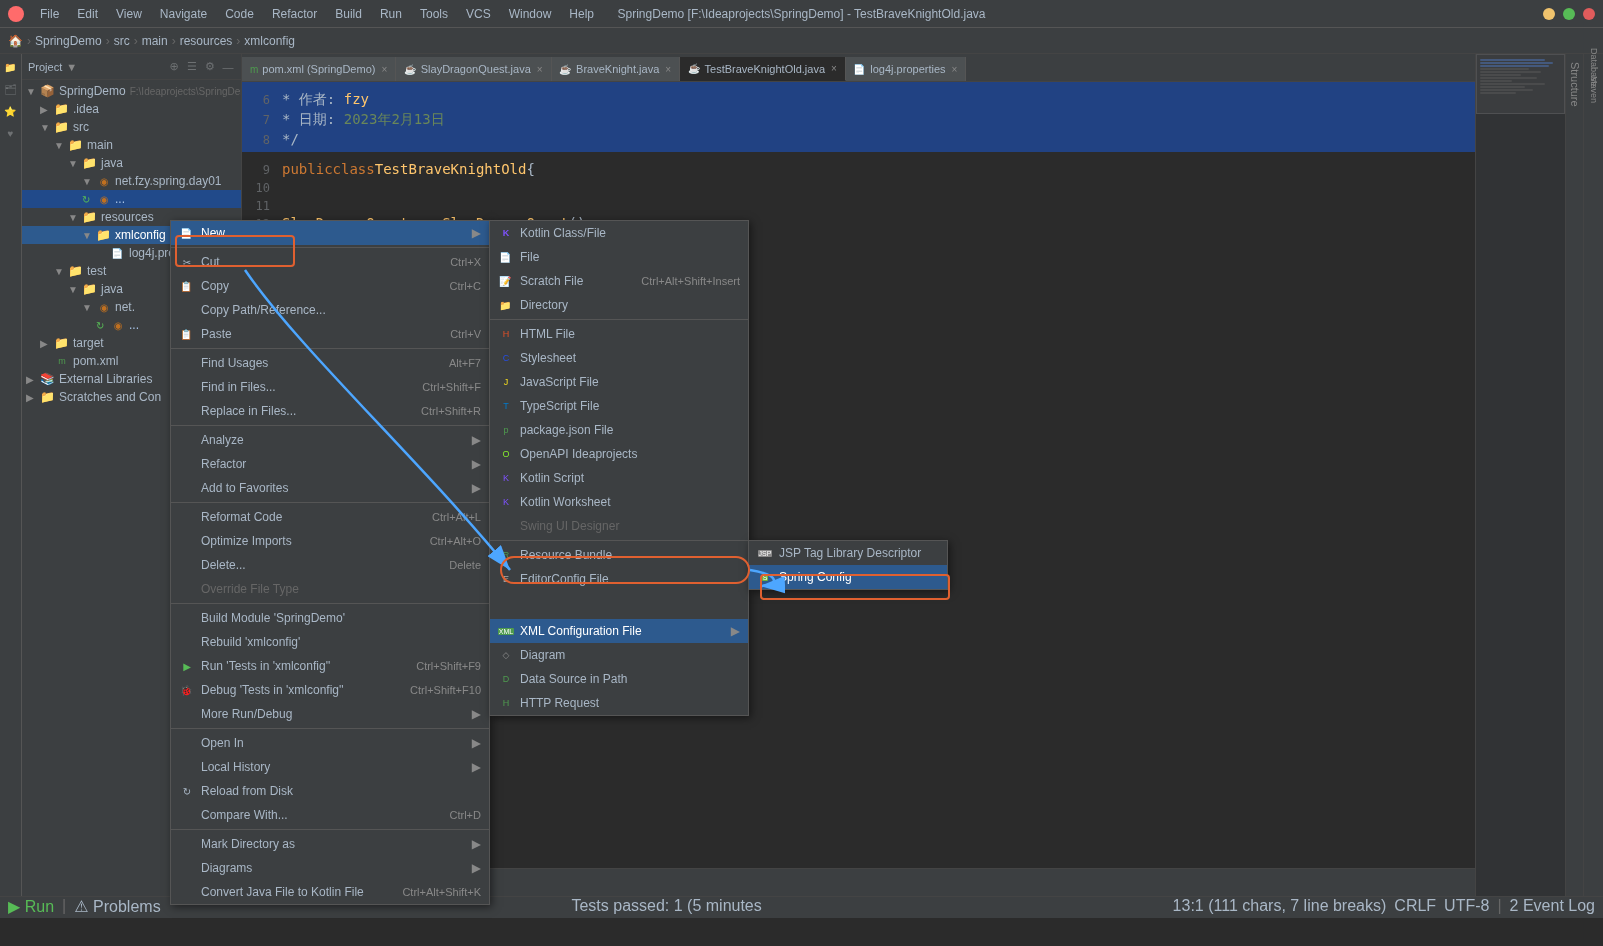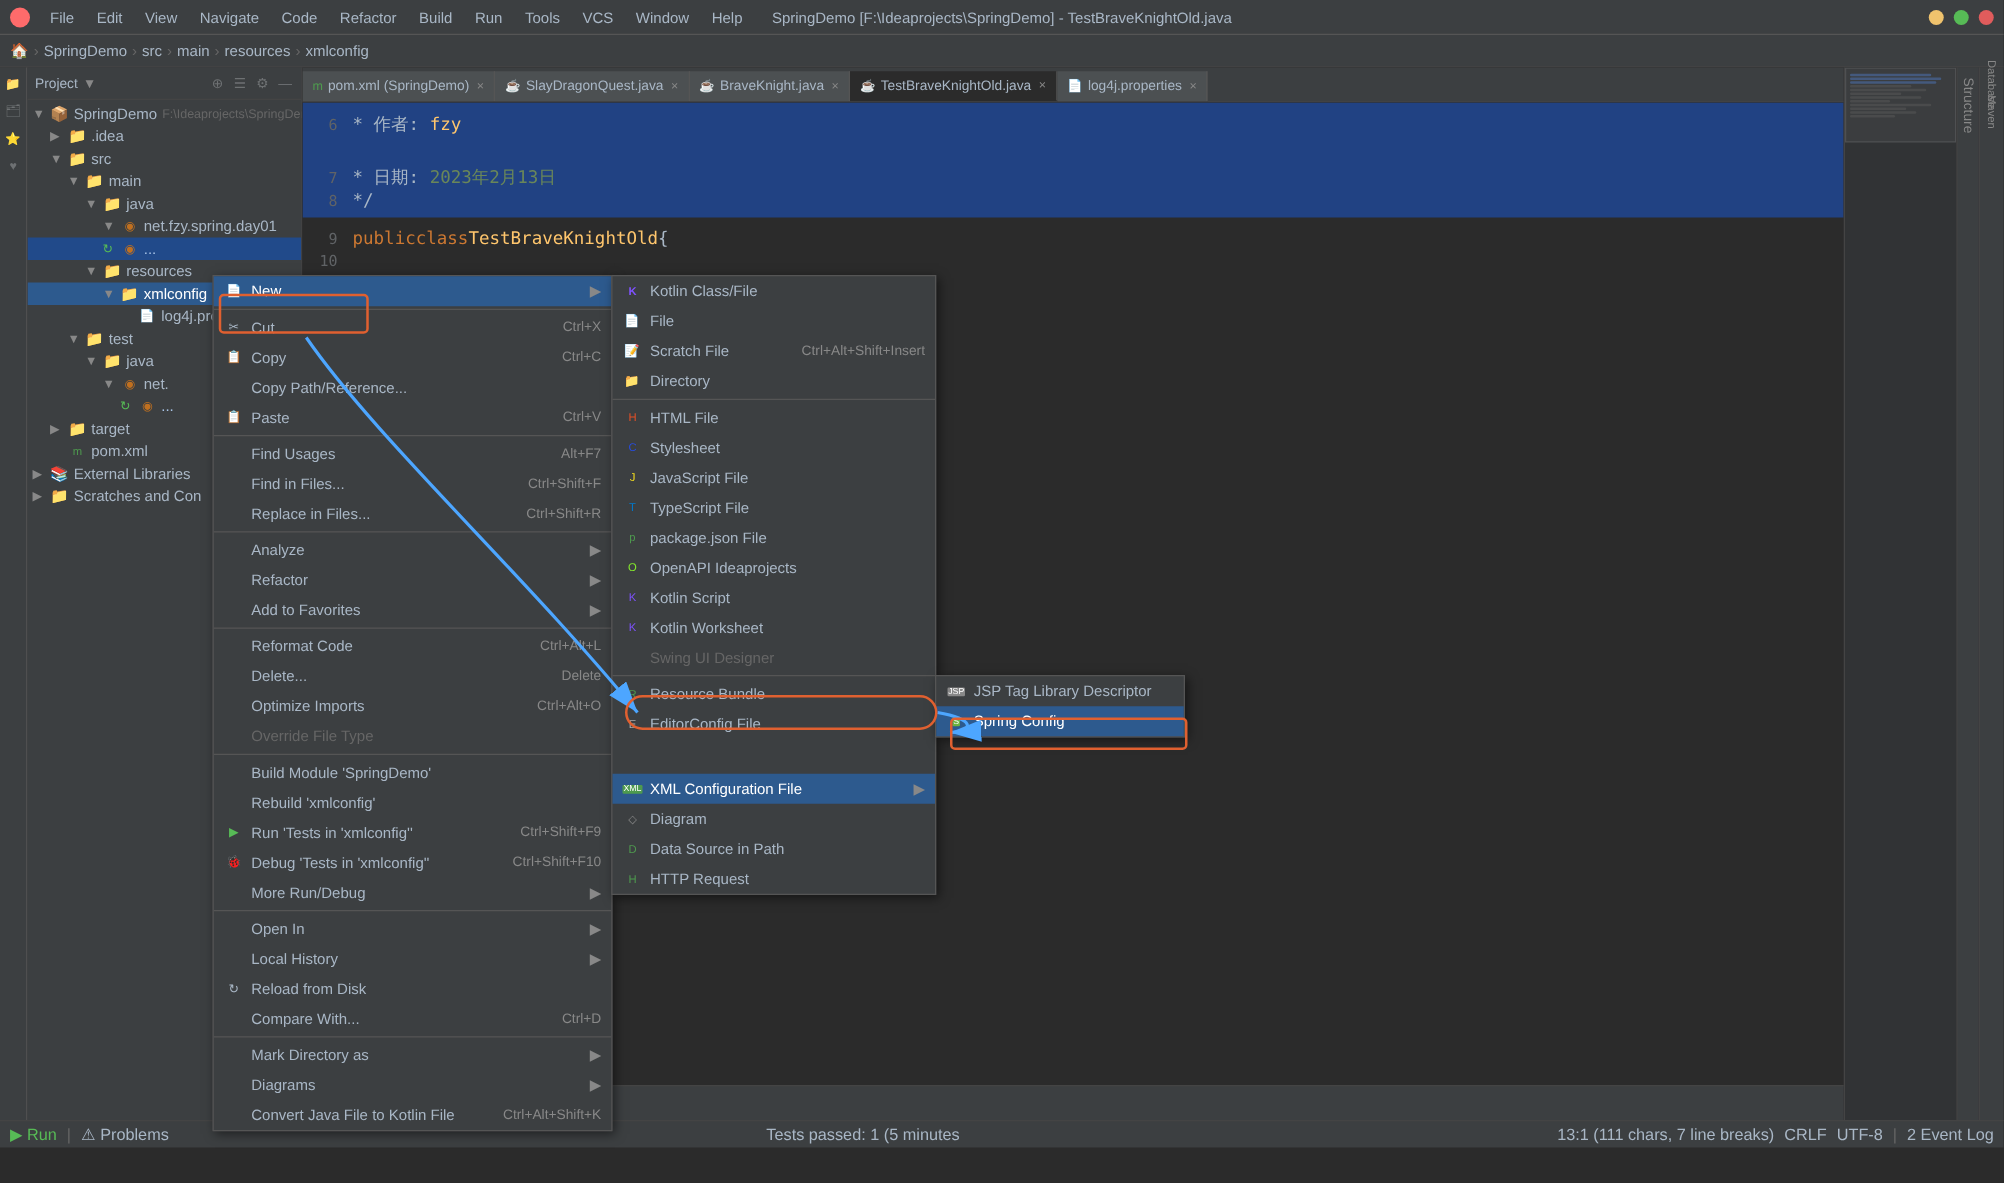--- a/index.html
+++ b/index.html
@@ -352,23 +352,22 @@
       font-size: 12px;
       flex-shrink: 0;
     }
     .code-text { color: #a9b7c6; }
 
     
     #bottom-bar {
       height: 22px;
       background: #3c3f41;
       display: flex;
-      align-items: center;
       padding: 0 8px;
-      font-size: 13px;
+      font-size: 16px;
       color: #a9b7c6;
       border-top: 1px solid #444;
     }
 
     
     #bottom-tabs {
       height: 28px;
       background: #3c3f41;
       display: flex;
       align-items: center;
@@ -715,21 +714,21 @@
 
     <div id="code-editor">
 
       <div style="background:#214283; padding:8px 0 4px 0; font-family:Consolas,monospace; font-size:14px;">
         <div class="code-line" style="padding-left:0;">
           <span class="line-num">6</span>
           <span class="code-text" style="color:#a9b7c6;"> * 作者: <span style="color:#ffc66d;">fzy</span></span>
         </div>
         <div class="code-line">
           <span class="line-num">7</span>
-          <span class="code-text" style="color:#a9b7c6;margin-top:22px;"> * 日期: <span style="color:#6a8759;">2023年2月13日</span></span>
+          <span class="code-text" style="color:#a9b7c6;"> * 日期: <span style="color:#6a8759;">2023年2月13日</span></span>
         </div>
         <div class="code-line">
           <span class="line-num">8</span>
           <span class="code-text" style="color:#a9b7c6;"> */</span>
         </div>
       </div>
 
       <div class="code-body">
         <div class="code-line">
           <span class="line-num">9</span>
@@ -891,27 +890,27 @@
     <span class="ctx-item-arrow">▶</span>
   </div>
   <div class="ctx-divider"></div>
   <div class="ctx-item">
     <span class="ctx-item-icon"></span>
     <span class="ctx-item-label">Reformat Code</span>
     <span class="ctx-item-shortcut">Ctrl+Alt+L</span>
   </div>
   <div class="ctx-item">
     <span class="ctx-item-icon"></span>
+    <span class="ctx-item-label">Optimize Imports</span>
+    <span class="ctx-item-shortcut">Ctrl+Alt+O</span>
+  </div>
+  <div class="ctx-item">
+    <span class="ctx-item-icon"></span>
     <span class="ctx-item-label">Delete...</span>
     <span class="ctx-item-shortcut">Delete</span>
-  </div>
-  <div class="ctx-item">
-    <span class="ctx-item-icon"></span>
-    <span class="ctx-item-label">Optimize Imports</span>
-    <span class="ctx-item-shortcut">Ctrl+Alt+O</span>
   </div>
   <div class="ctx-item disabled">
     <span class="ctx-item-icon"></span>
     <span class="ctx-item-label">Override File Type</span>
   </div>
   <div class="ctx-divider"></div>
   <div class="ctx-item">
     <span class="ctx-item-icon"></span>
     <span class="ctx-item-label">Build Module 'SpringDemo'</span>
   </div>

